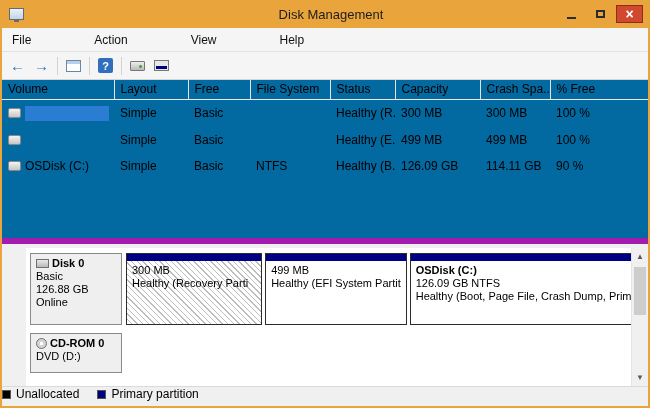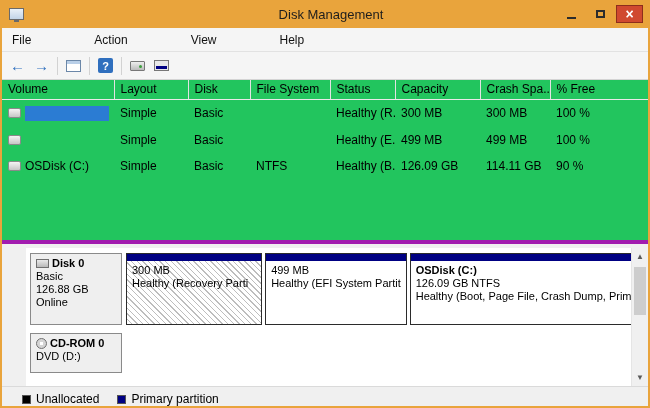--- a/index.html
+++ b/index.html
@@ -32,21 +32,21 @@
   .tb-sep { width:1px; height:18px; background:#d2d2d2; margin:0 3px; }
   .icon-arrow { color:#2f6fbe; font-size:15px; font-weight:bold; line-height:1; }
   .icon-console { width:15px; height:12px; border:1px solid #6b87a8; background:#fff; position:relative; }
   .icon-console::before { content:""; position:absolute; left:0; top:0; right:0; height:3px; background:#b9cfe8; }
   .icon-help { width:15px; height:15px; background:#2f6fbe; color:#fff; font-weight:bold; font-size:11px; display:flex; align-items:center; justify-content:center; border-radius:2px; }
   .icon-disk { width:15px; height:10px; background:linear-gradient(#eee,#bbb); border:1px solid #777; border-radius:1px; position:relative; }
   .icon-disk::after { content:""; position:absolute; right:2px; top:3px; width:3px; height:3px; background:#3c9e3c; border-radius:50%; }
   .icon-disk2 { width:15px; height:11px; background:#e8e8e8; border:1px solid #777; position:relative; }
   .icon-disk2::after { content:""; position:absolute; left:1px; right:1px; bottom:1px; height:3px; background:var(--partition,#000082); }
   
-  .list-panel { flex:0 0 164px; background:#22c55e; overflow:hidden; border-bottom:4px solid #a21caf; }
+  .list-panel { flex:0 0 164px; background:#0369a1; overflow:hidden; border-bottom:6px solid #a21caf; }
   table { width:100%; border-collapse:collapse; table-layout:fixed; font-size:12px; color:#000; }
   th { text-align:left; font-weight:normal; padding:2px 6px; height:19px; border-right:1px solid #e3e3e3; border-bottom:1px solid #e9e9e9; white-space:nowrap; overflow:hidden; }
   th:last-child { border-right:none; }
   td { padding:6px 6px; height:19px; white-space:nowrap; overflow:hidden; }
   .vol-icon { display:inline-block; width:13px; height:10px; background:linear-gradient(#f4f4f4,#c6c6c6); border:1px solid #8a8a8a; border-radius:2px; margin-right:4px; vertical-align:-1px; }
   .sel-box { display:inline-block; width:84px; height:15px; background:var(--selection,#2b7cd3); vertical-align:middle; color:#fff; }
   
   .splitter { flex:0 0 4px; background:#f0f0f0; }
   
   .graph-panel { flex:1 1 auto; background:#fff; position:relative; padding:5px 4px;margin-left:24px; }
@@ -64,21 +64,21 @@
   .part-body { flex:1; padding:3px 5px; font-size:11px; line-height:13px; white-space:nowrap; overflow:hidden; color:#000; }
   .part-body.hatch { background-image:repeating-linear-gradient(45deg, #ffffff 0px, #ffffff 3px, #bdbdbd 3px, #bdbdbd 4px); }
   .part-title { font-weight:bold; }
   
   .scrollbar { position:absolute; top:0; right:0; bottom:0; width:17px; background:#f0f0f0; border-left:1px solid #e5e5e5; display:flex; flex-direction:column; }
   .sb-arrow { height:17px; display:flex; align-items:center; justify-content:center; font-size:8px; color:#5a5a5a; }
   .sb-track { flex:1; position:relative; }
   .sb-thumb { position:absolute; top:2px; left:2px; right:2px; height:48px; background:#cdcdcd; }
   .sb-arrow.down { margin-top:auto; }
   
-  .legend { flex:0 0 20px; background:#f0f0f0; border-top:1px solid #dadada; display:flex; align-items:flex-end; gap:18px; padding-left:20px; font-size:12px; color:#000; }
+  .legend { flex:0 0 20px; background:#f0f0f0; border-top:1px solid #dadada; display:flex; align-items:flex-start; gap:18px; padding-left:0; font-size:12px; color:#000; }
   .legend-item { display:flex; align-items:center; gap:5px; }
   .legend-swatch { width:9px; height:9px; border:1px solid #555; }
   .legend-swatch.unalloc { background:var(--unallocated,#000); }
   .legend-swatch.primary { background:var(--partition,#000082); }
 </style>
 </head>
 <body>
 
 <div class="window">
 
@@ -138,21 +138,21 @@
           <col style="width:80px">
         <col style="width:65px">
           <col style="width:85px">
           <col style="width:70px">
           <col>
       </colgroup>
       <thead>
         <tr>
           <th>Volume</th>
           <th>Layout</th>
-          <th>Disk</th>
+          <th>Free</th>
           <th>File System</th>
           <th>Status</th>
           <th>Capacity</th>
           <th>Crash Spa...</th>
           <th>% Free</th>
         </tr>
       </thead>
       <tbody>
         <tr>
           <td><span class="vol-icon"></span><span class="sel-box"></span></td>

